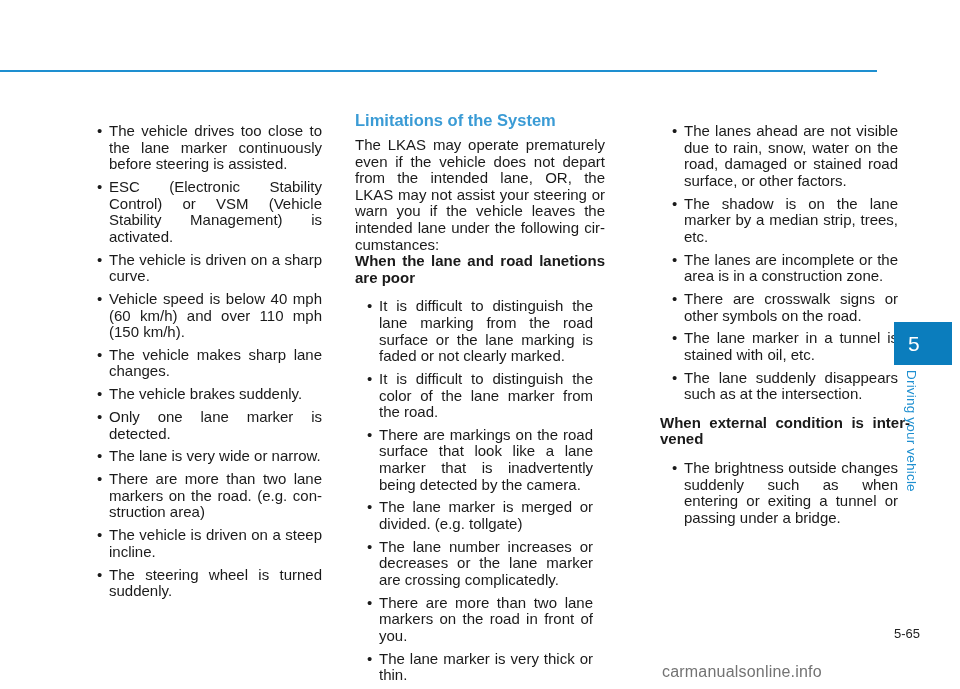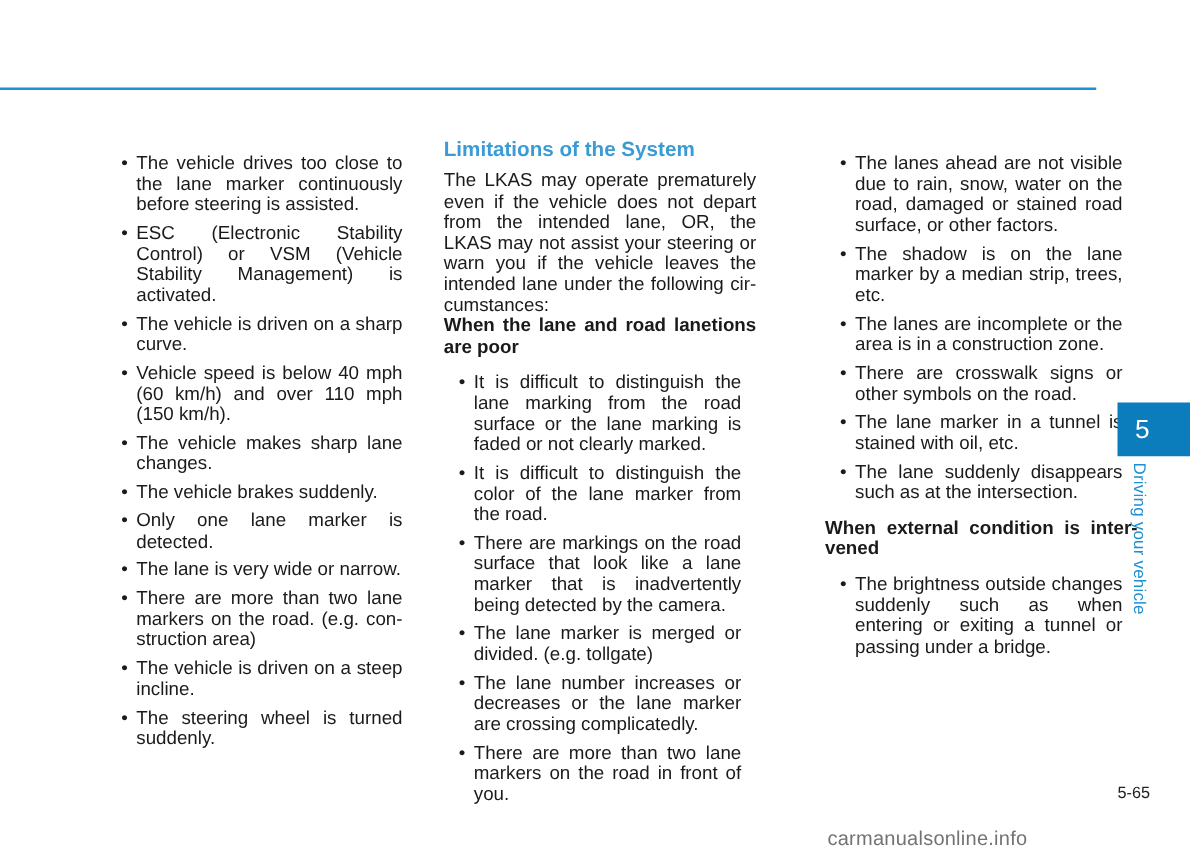--- a/index.html
+++ b/index.html
@@ -132,20 +132,21 @@
   <h2 class="section-title">Limitations of the System</h2>
   <p class="para">The LKAS may operate prematurely even if the vehicle does not depart from the intended lane, OR, the LKAS may not assist your steering or warn you if the vehicle leaves the intended lane under the following cir­cumstances:</p>
   <p class="subheading">When the lane and road lane­tions are poor</p>
   <ul class="bullets">
     <li>It is difficult to distinguish the lane marking from the road surface or the lane marking is faded or not clearly marked.</li>
     <li>It is difficult to distinguish the color of the lane marker from the road.</li>
     <li>There are markings on the road surface that look like a lane marker that is inadvertently being detected by the camera.</li>
     <li>The lane marker is merged or divided. (e.g. tollgate)</li>
     <li>The lane number increases or decreases or the lane marker are crossing complicatedly.</li>
     <li>There are more than two lane markers on the road in front of you.</li>
+    <li>The lane marker is very thick or thin.</li>
   </ul>
 </div>
 
 <div class="col col-right">
   <ul class="bullets">
     <li>The lanes ahead are not visible due to rain, snow, water on the road, damaged or stained road surface, or other factors.</li>
     <li>The shadow is on the lane marker by a median strip, trees, etc.</li>
     <li>The lanes are incomplete or the area is in a construction zone.</li>
     <li>There are crosswalk signs or other symbols on the road.</li>
     <li>The lane marker in a tunnel is stained with oil, etc.</li>

